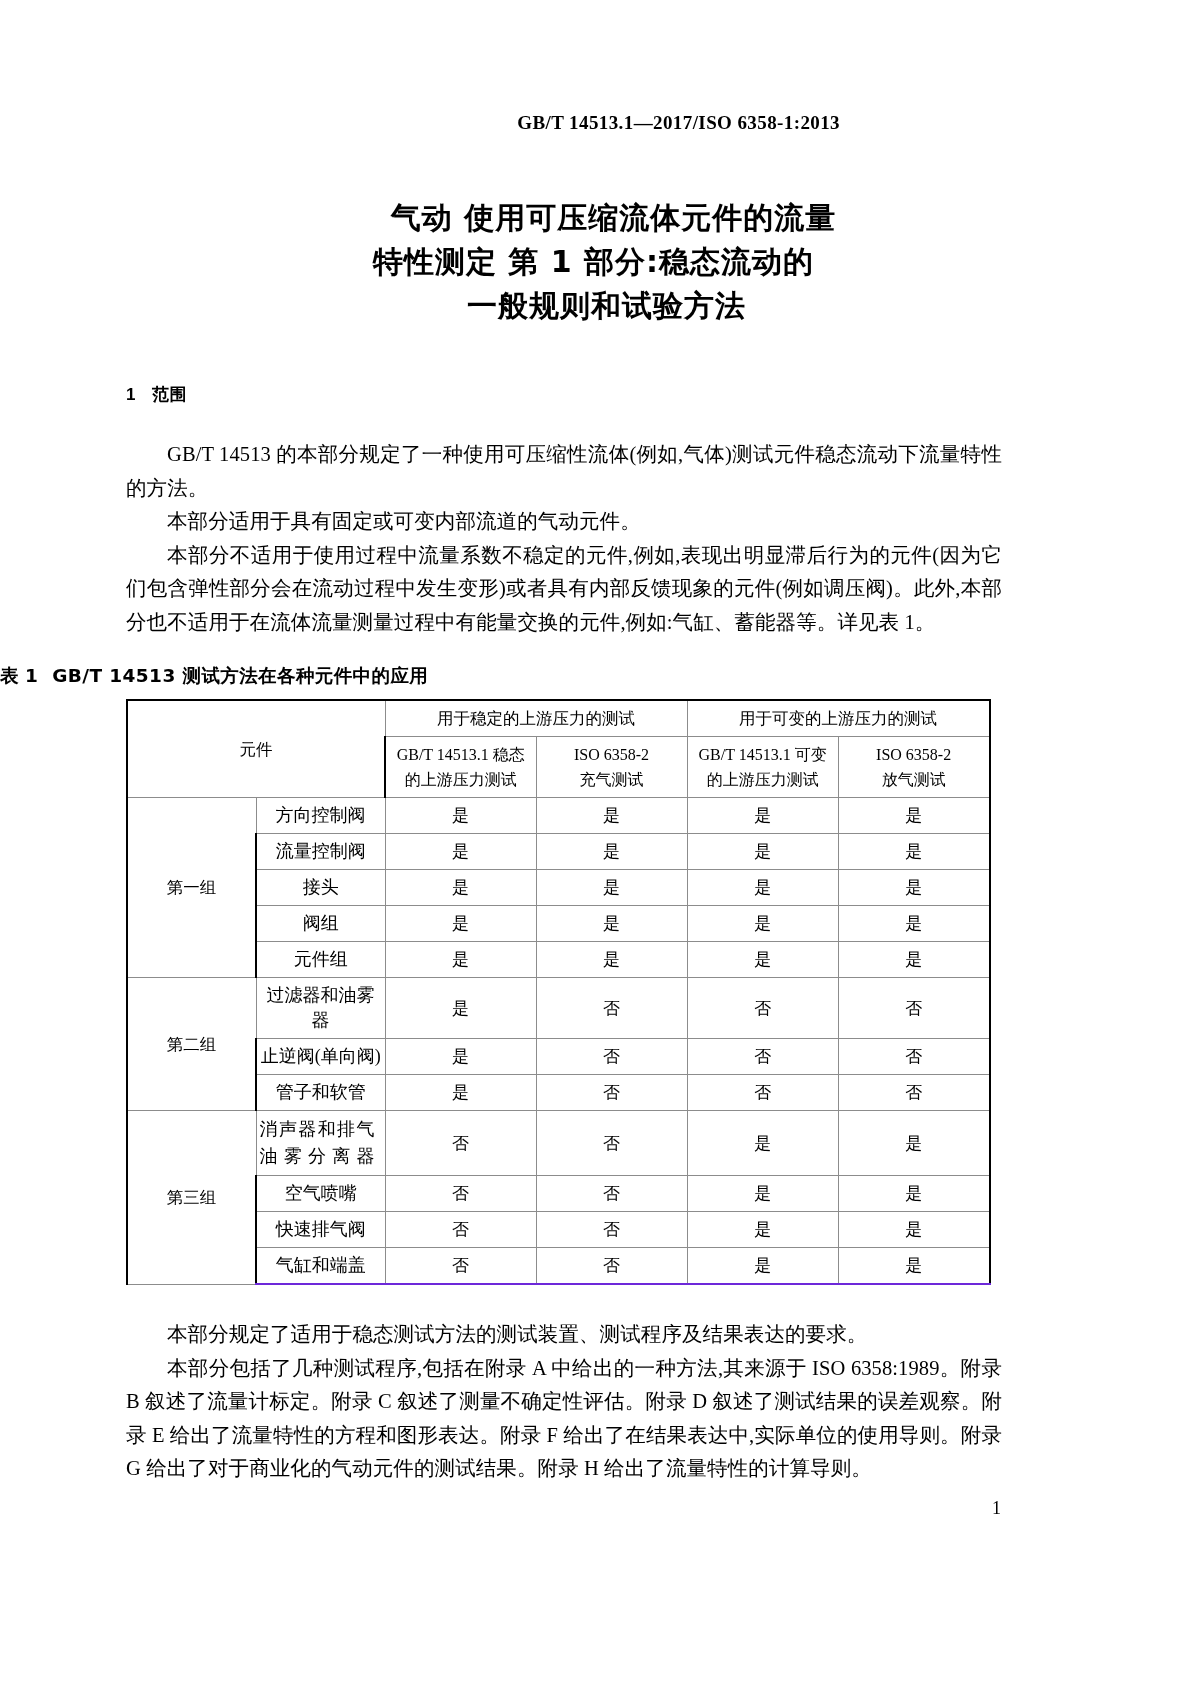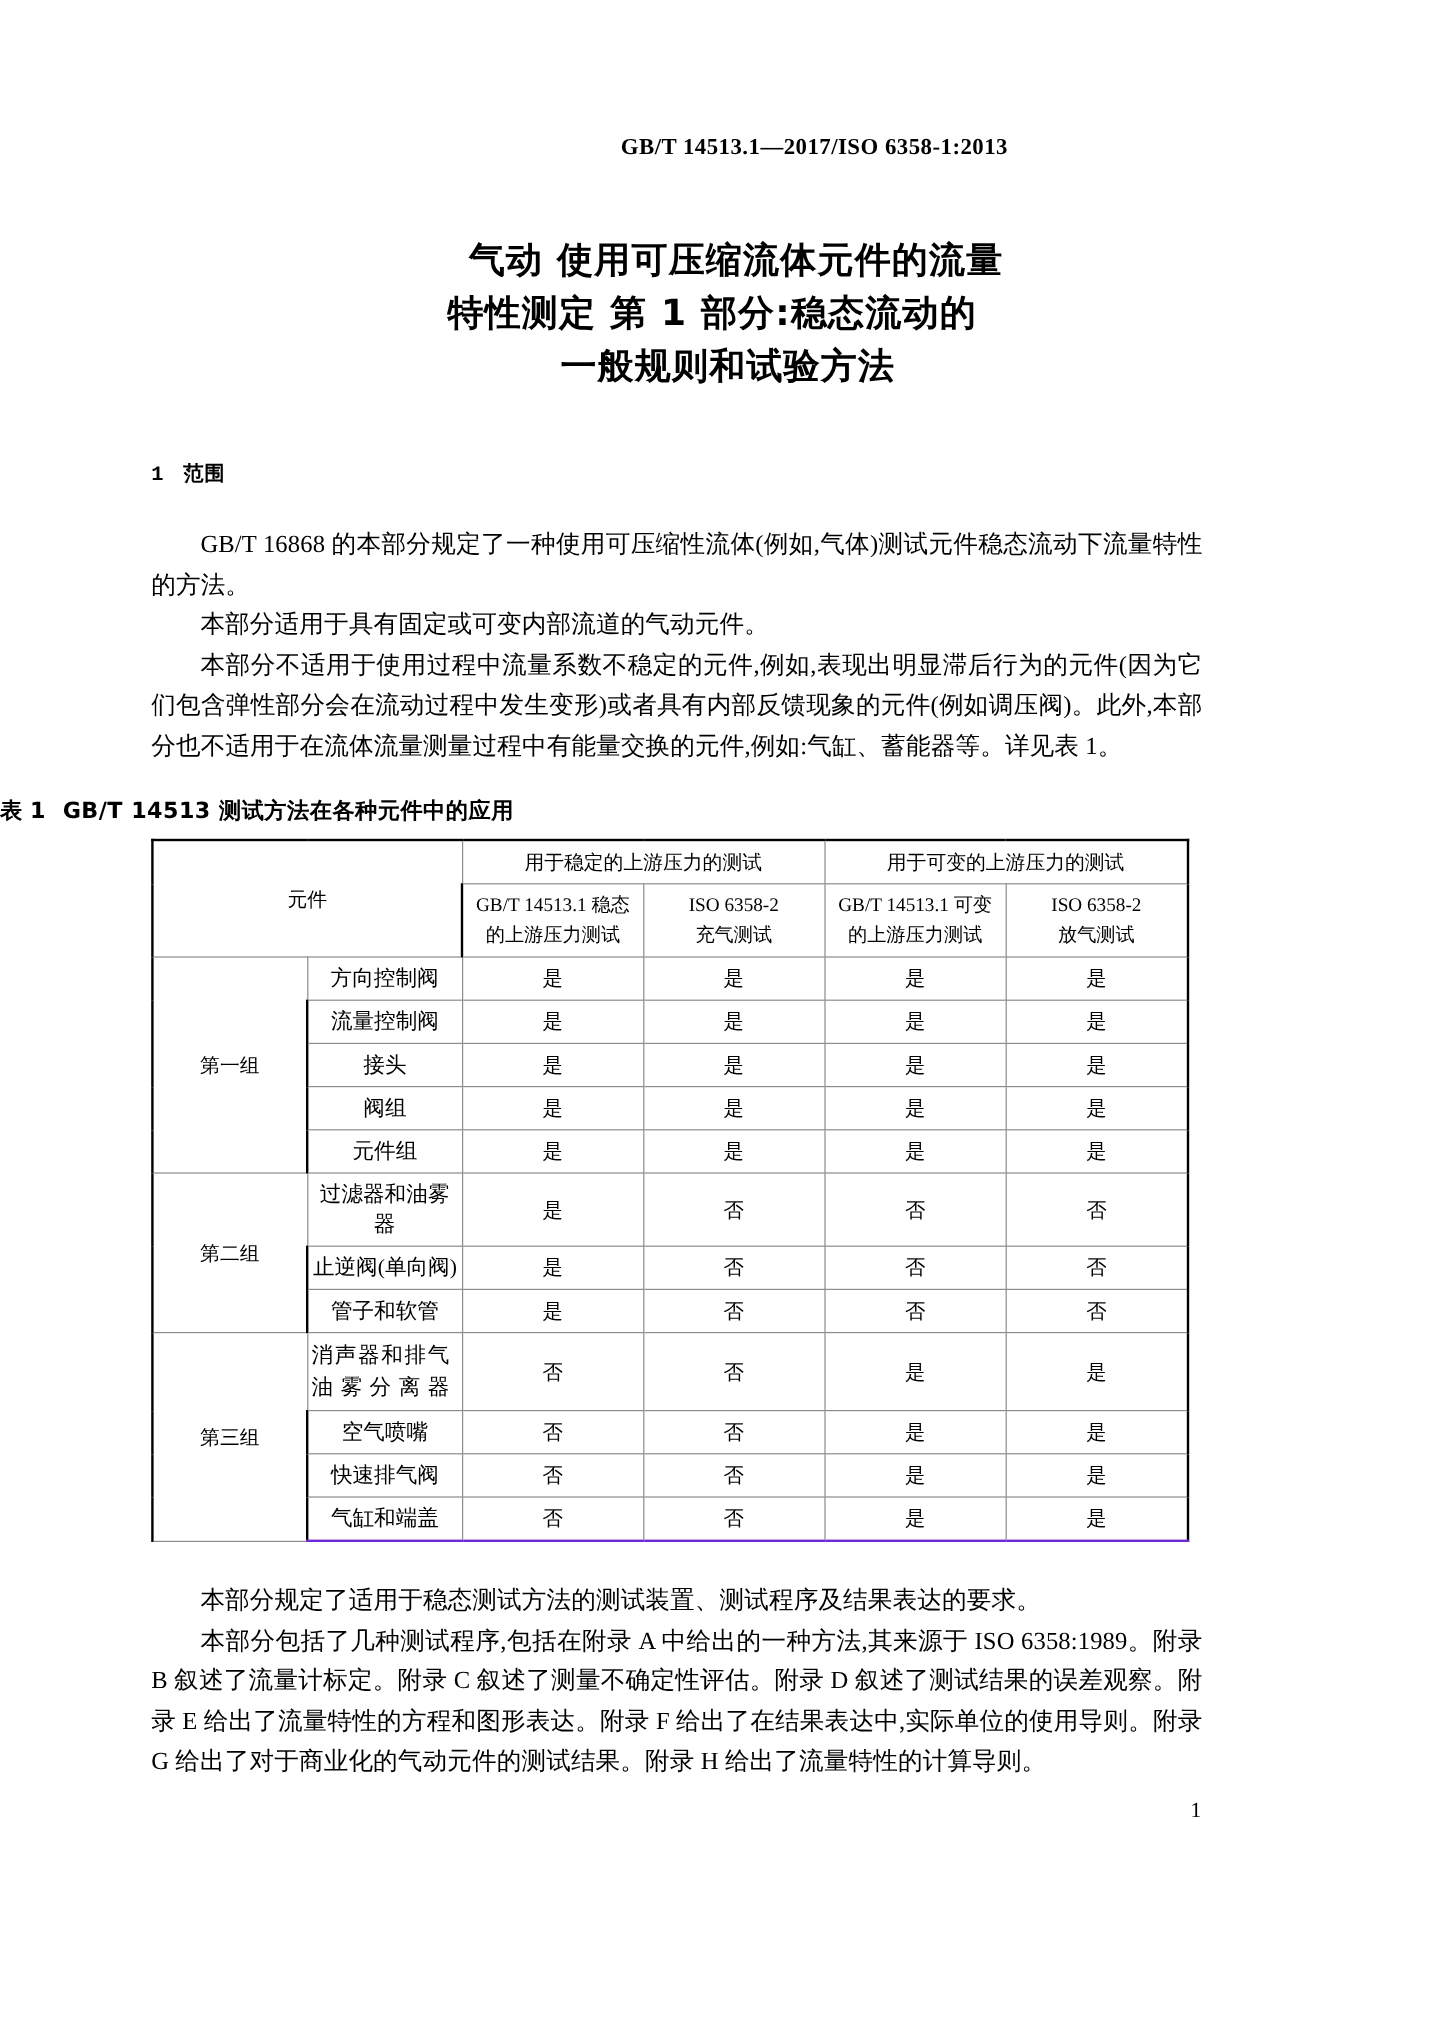--- a/index.html
+++ b/index.html
@@ -56,21 +56,21 @@
   }
   .title-line.l1 { padding-right: 0px; margin-left: 36px; }
   .title-line.l2 { padding-right: 4px; }
   .title-line.l3 { padding-left: 22px; }
 
   
   .sec-head {
     position: absolute;
     top: 383px;
     left: 126px;
-    font-family: Liberation Mono, monospace;
+    font-family: Liberation Sans, sans-serif;
     font-weight: bold;
     font-size: 17px;
     letter-spacing: 0.5px;
   }
   .sec-head .num { margin-right: 16px; }
 
   
   .body-wrap {
     position: absolute;
     top: 438px;
@@ -184,21 +184,21 @@
     <div class="title-line l1">气动  使用可压缩流体元件的流量</div>
     <div class="title-line l2">特性测定  第 1 部分:稳态流动的</div>
     <div class="title-line l3">一般规则和试验方法</div>
   </div>
 
   <div class="sec-head">
     <span class="num">1</span><span>范围</span>
   </div>
 
   <div class="body-wrap">
-    <p class="bt ind">GB/T 16868 的本部分规定了一种使用可压缩性流体(例如,气体)测试元件稳态流动下流量特性的方法。</p>
+    <p class="bt ind">GB/T 14513 的本部分规定了一种使用可压缩性流体(例如,气体)测试元件稳态流动下流量特性的方法。</p>
     <p class="bt ind">本部分适用于具有固定或可变内部流道的气动元件。</p>
     <p class="bt ind">本部分不适用于使用过程中流量系数不稳定的元件,例如,表现出明显滞后行为的元件(因为它们包含弹性部分会在流动过程中发生变形)或者具有内部反馈现象的元件(例如调压阀)。此外,本部分也不适用于在流体流量测量过程中有能量交换的元件,例如:气缸、蓄能器等。详见表 1。</p>
   </div>
 
   <div class="tbl-caption">
     <span>表</span><span class="cap-num">1</span><span>GB/T 14513 测试方法在各种元件中的应用</span>
   </div>
 
   <div class="tbl-holder">
     <table class="app">

